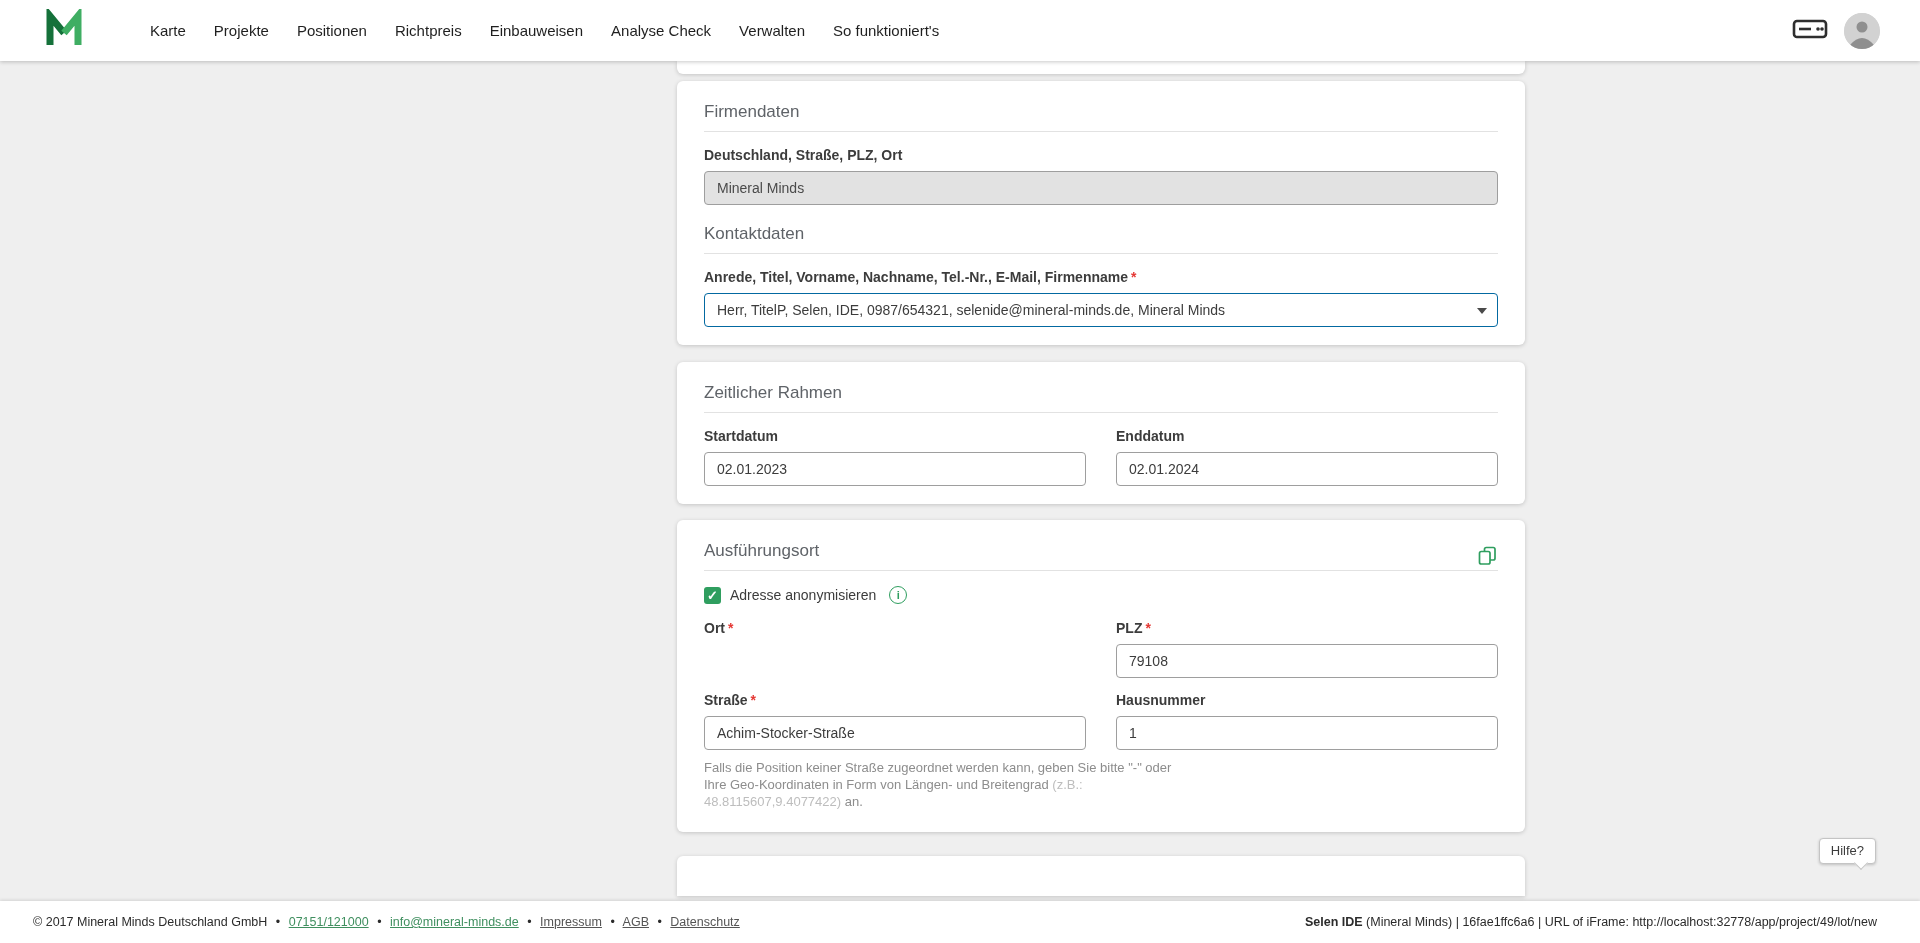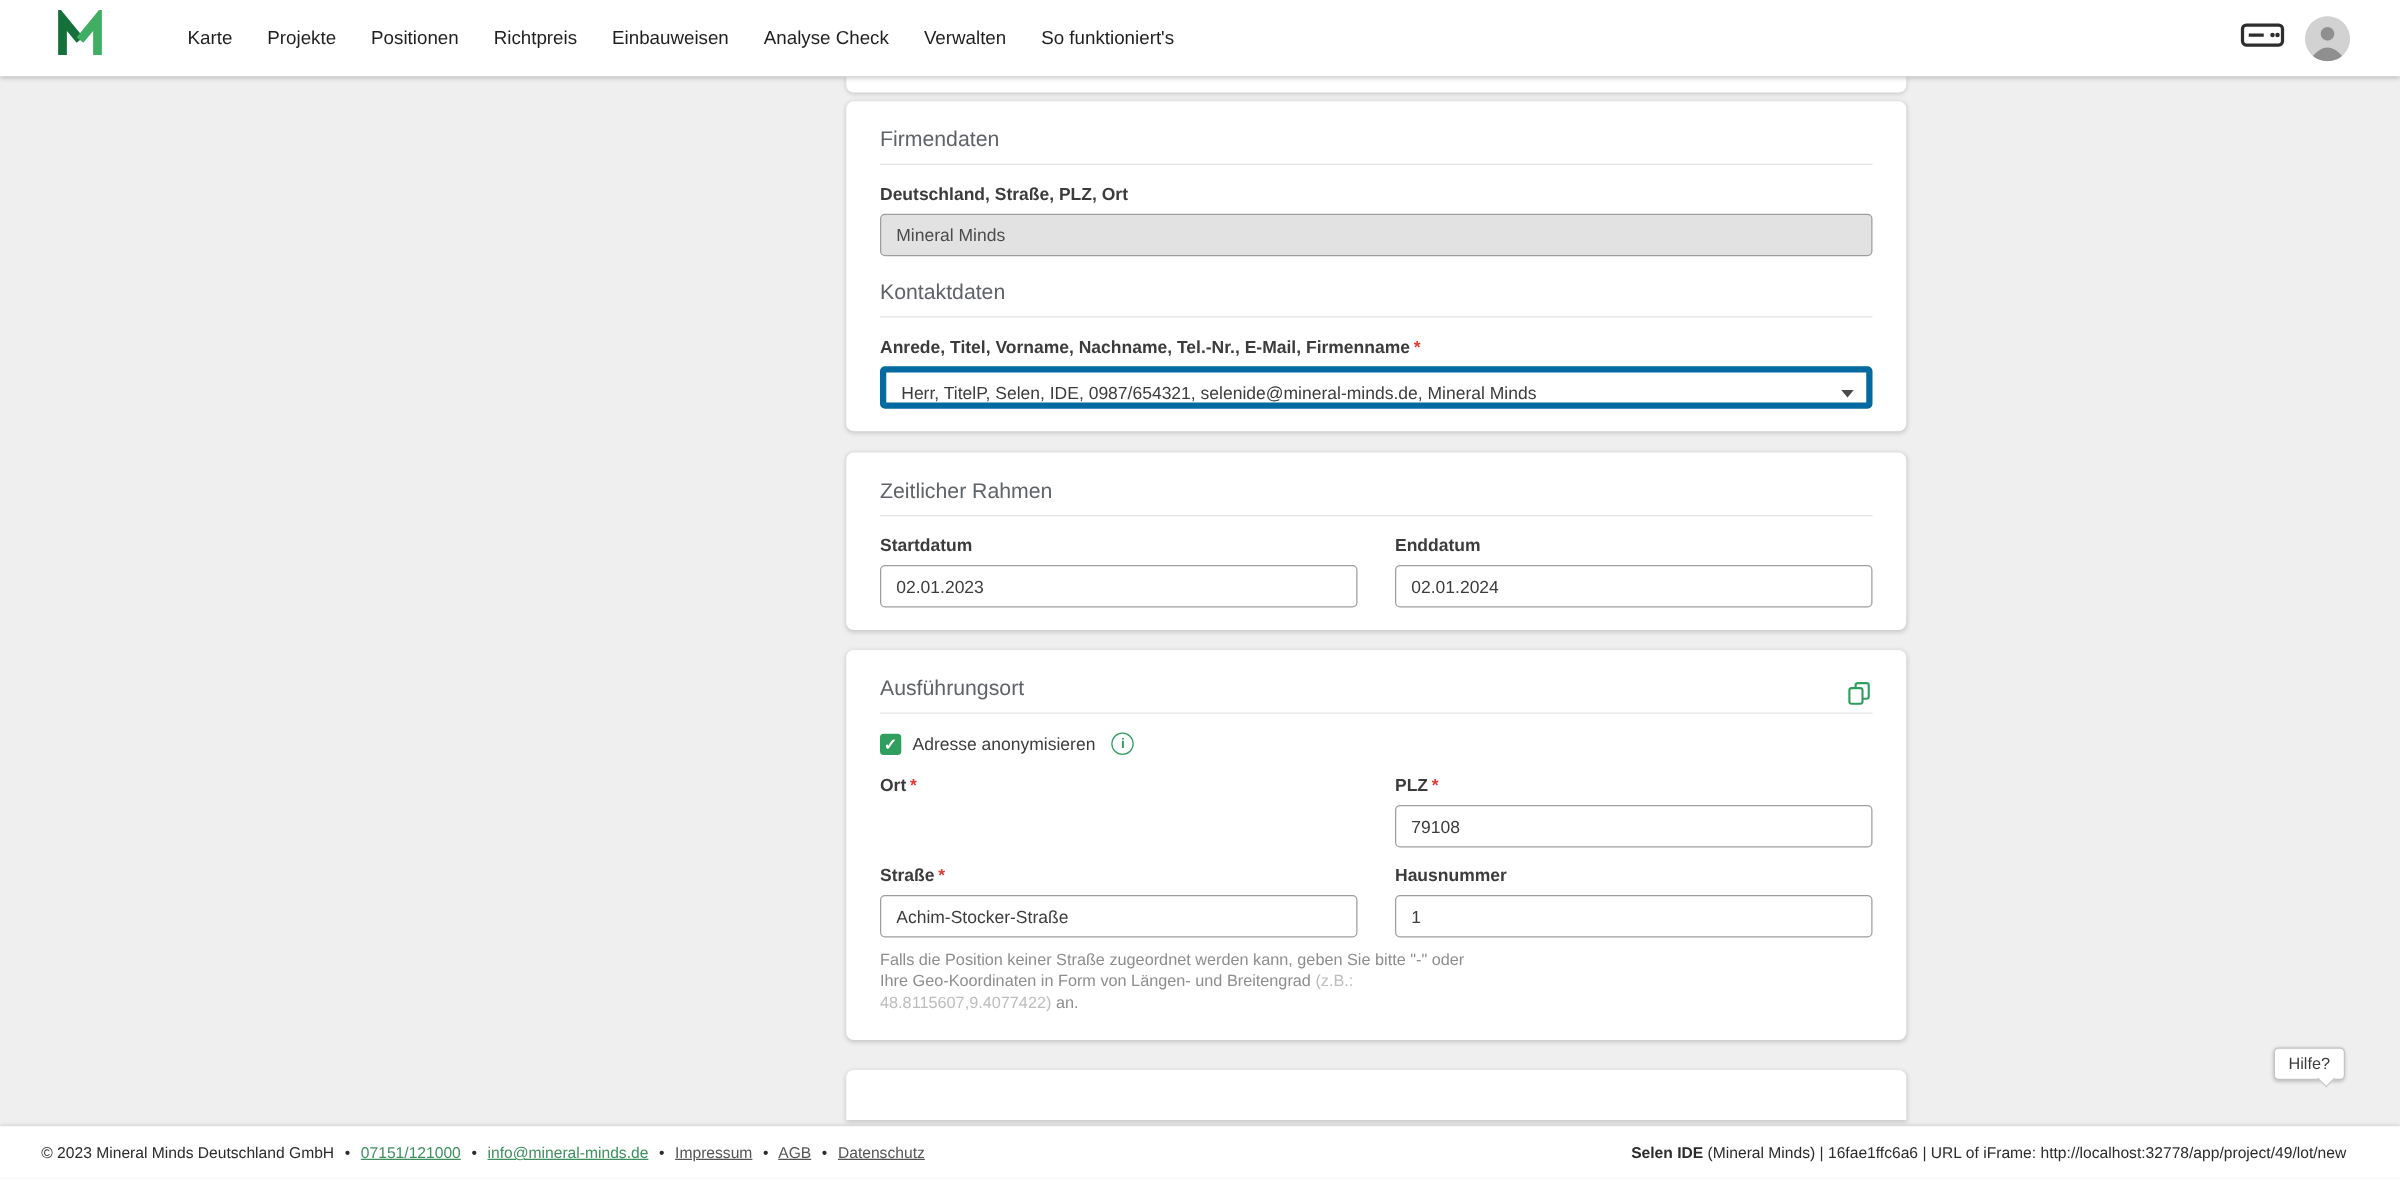--- a/index.html
+++ b/index.html
@@ -63,21 +63,21 @@
     font-family:"Liberation Sans", sans-serif; outline:none;
   }
   .text-input:disabled, .text-input.disabled {
     background:#e2e2e2; color:#4a4a4a; border-color:#9e9e9e;
   }
   .text-input.focused { border:2px solid #5b9dd9; padding:0 11px; }
 
   .input-group { margin-bottom:18px; }
 
   .select-box {
-    position:relative; width:100%; height:34px; border:5px solid #0369a1;
+    position:relative; width:100%; height:34px; border:1px solid #0369a1;
     border-radius:4px; background:#fff; font-size:14px; color:#3c3c3c;
     line-height:32px; padding:0 30px 0 12px; cursor:pointer;
     white-space:nowrap; overflow:hidden;
   }
   .caret {
     position:absolute; right:10px; top:14px; width:0; height:0;
     border-left:5px solid transparent; border-right:5px solid transparent;
     border-top:6px solid #4a4a4a;
   }
 
@@ -269,21 +269,21 @@
     </section>
 
     <div class="card card-partial-bottom"></div>
   </div>
 </main>
 
 <div class="help-bubble">Hilfe?</div>
 
 <footer class="footer">
   <div class="footer-left">
-    <span>© 2023 Mineral Minds Deutschland GmbH</span>
+    <span>© 2017 Mineral Minds Deutschland GmbH</span>
     <span class="sep">•</span>
     <a class="link-green">07151/121000</a>
     <span class="sep">•</span>
     <a class="link-green">info@mineral-minds.de</a>
     <span class="sep">•</span>
     <a class="link-gray">Impressum</a>
     <span class="sep">•</span>
     <a class="link-gray">AGB</a>
     <span class="sep">•</span>
     <a class="link-gray">Datenschutz</a>

